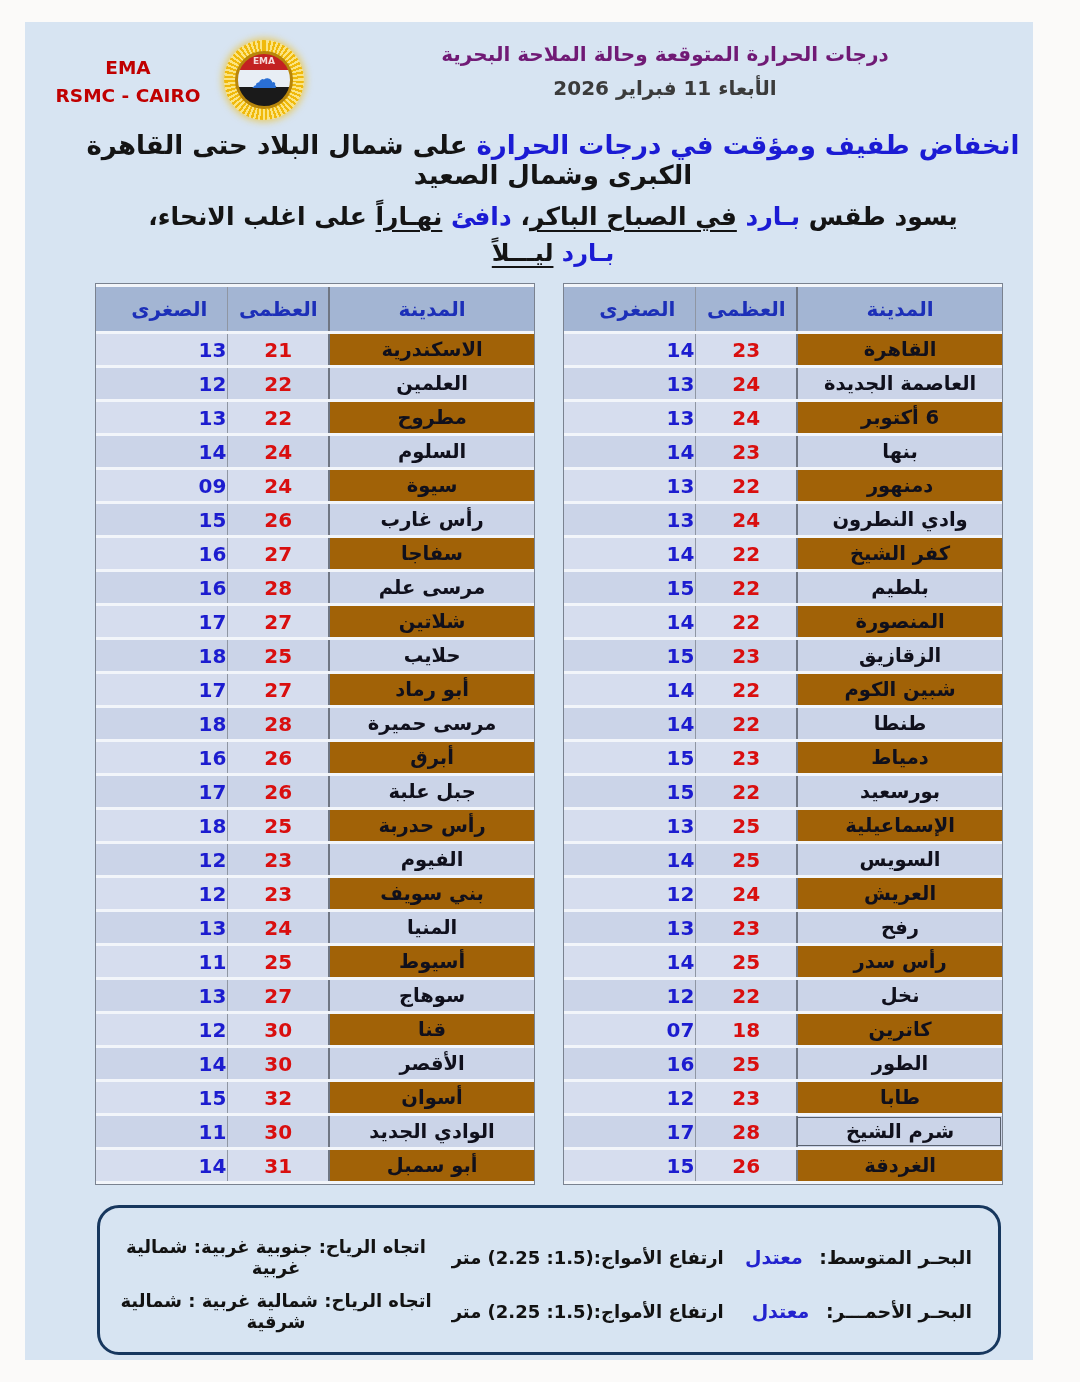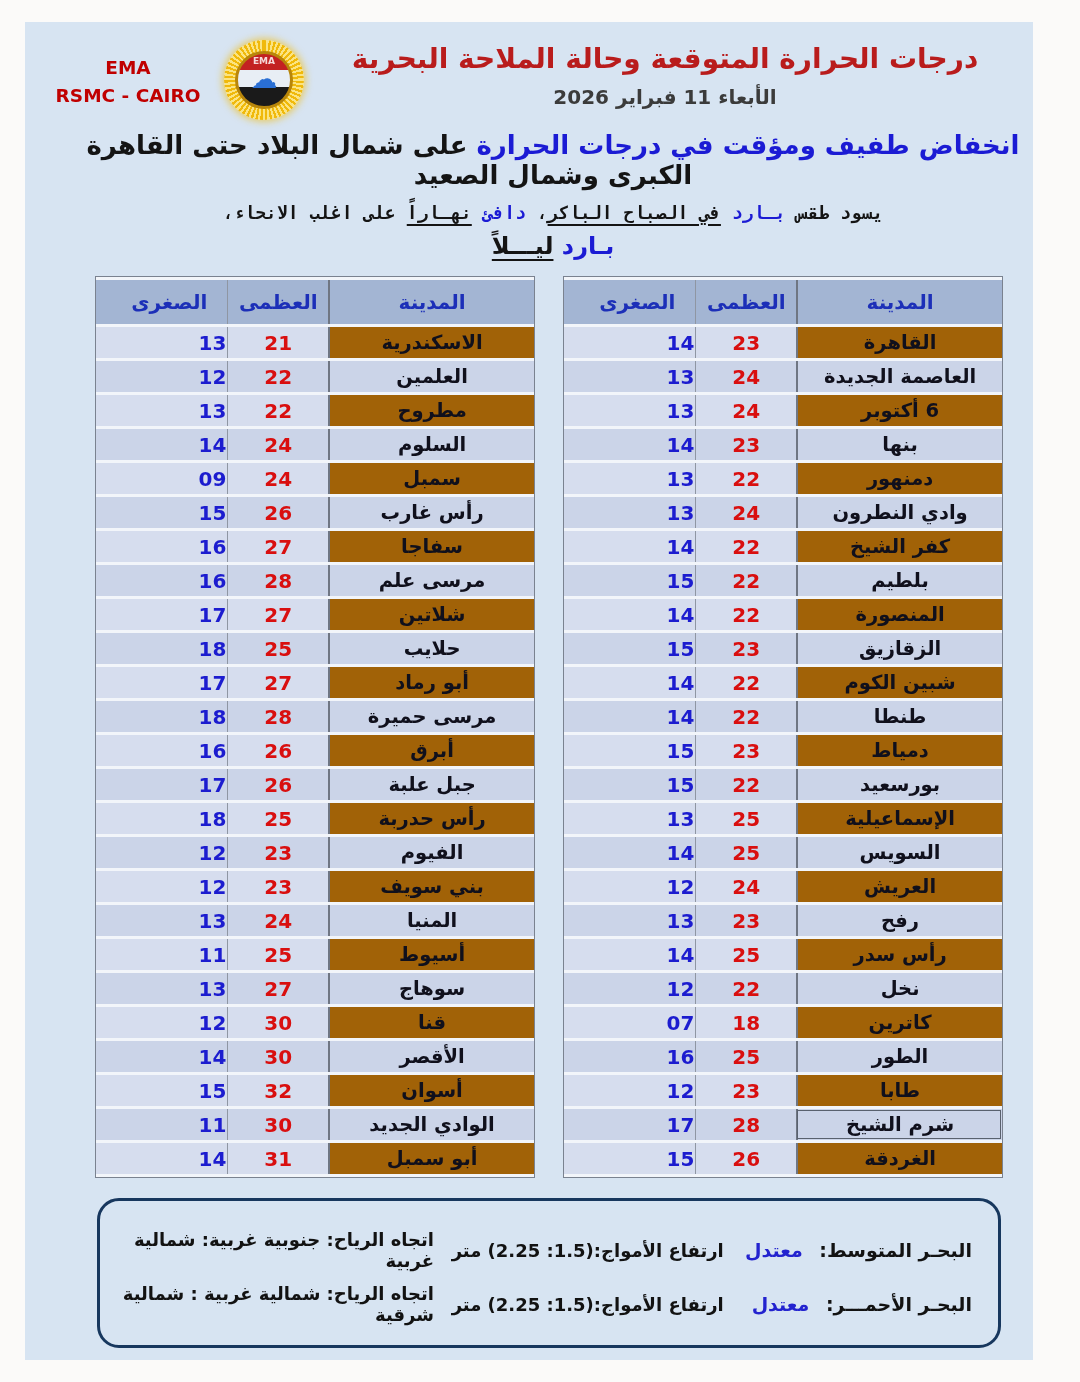--- a/index.html
+++ b/index.html
@@ -11,41 +11,41 @@
     overflow:hidden;
   }
   .page{
     position:absolute;left:25px;top:22px;width:1008px;height:1338px;
     background:#d7e4f2;
   }
   
   .header{display:flex;flex-direction:row;align-items:flex-start;padding:18px 18px 0 18px;}
   .org-right{color:#c00000;text-align:center;font-size:17px;line-height:1.55;width:292px;margin-top:6px;}
   .title-block{flex:1;text-align:center;margin-top:2px;}
-  .main-title{color:#b91c1c;font-size:28px;}
+  .main-title{color:#701a75;font-size:20px;}
   .date-line{color:#3b3b3b;font-size:20px;margin-top:10px;letter-spacing:.5px;}
   .logo-wrap{width:86px;margin:0 8px;display:flex;justify-content:center;}
   .logo{
     width:80px;height:80px;border-radius:50%;
     background:repeating-conic-gradient(#f0b90b 0deg 3.5deg,#fbe482 3.5deg 7deg);
     box-shadow:0 0 7px 2px rgba(240,190,30,.65);
     position:relative;
   }
   .logo-inner{
     position:absolute;left:11px;top:11px;width:58px;height:58px;border-radius:50%;
     border:3px solid #b8860b;box-sizing:border-box;overflow:hidden;
     background:linear-gradient(180deg,#c32222 0%,#c32222 30%,#e8eef5 30%,#e8eef5 64%,#1a1a1a 64%,#1a1a1a 100%);
   }
   .logo-ema{position:absolute;top:2px;left:0;right:0;text-align:center;font-size:9px;color:#f5d9d9;}
   .logo-cloud{position:absolute;top:11px;left:0;right:0;text-align:center;font-size:27px;color:#2a6fd4;line-height:1;}
   .ema-left{color:#c00000;text-align:center;font-size:18.5px;line-height:1.5;width:170px;margin-top:14px;direction:ltr;}
   
   .summary{ text-align:center;color:#141414;margin-top:10px;padding-left:48px;}
   .s-line1{font-size:26px;}
-  .s-line2{font-size:18px;margin-top:12px;font-family:Liberation Mono, monospace;}
+  .s-line2{font-size:25px;margin-top:12px;}
   .s-line3{font-size:24px;margin-top:8px;}
   .blu{color:#1b1bd4;}
   .und{text-decoration:underline;text-underline-offset:5px;text-decoration-thickness:2px;}
   
   .tables{display:flex;gap:28px;margin:16px 30px 0 70px;}
   .tblwrap{flex:1;}
   table{
     width:100%;border-collapse:separate;border-spacing:0 3px;
     background:#f2f5fa;border:1px solid #7a8290;
   }
@@ -64,21 +64,21 @@
   td.boxed{outline:1.5px solid #59616e;outline-offset:-2px;}
   
   .marine{
     margin:20px 32px 0 72px;border:3.5px solid #17375e;border-radius:22px;
     padding:16px 26px 20px 18px;
   }
   .marine-row{display:flex;align-items:center;margin-top:12px;font-size:19px;color:#121212;}
   .marine-row .sea{width:27%;}
   .marine-row .state{color:#2323cf;margin-right:10px;}
   .marine-row .waves{width:36%;text-align:center;font-size:18px;}
-  .marine-row .wind{width:37%;text-align:right;font-size:18px;}
+  .marine-row .wind{width:37%;text-align:center;font-size:18px;}
 </style>
 </head>
 <body>
 
 <div class="page">
 
   <div class="header">
     <div class="title-block">
       <div class="main-title">درجات الحرارة المتوقعة وحالة الملاحة البحرية</div>
       <div class="date-line">الأبعاء 11 فبراير 2026</div>
@@ -272,21 +272,21 @@
               <td class="city">مطروح</td>
               <td class="tmax">22</td>
               <td class="tmin">13</td>
             </tr>
             <tr>
               <td class="city">السلوم</td>
               <td class="tmax">24</td>
               <td class="tmin">14</td>
             </tr>
             <tr>
-              <td class="city">سمبل</td>
+              <td class="city">سيوة</td>
               <td class="tmax">24</td>
               <td class="tmin">09</td>
             </tr>
             <tr>
               <td class="city">رأس غارب</td>
               <td class="tmax">26</td>
               <td class="tmin">15</td>
             </tr>
             <tr>
               <td class="city">سفاجا</td>

